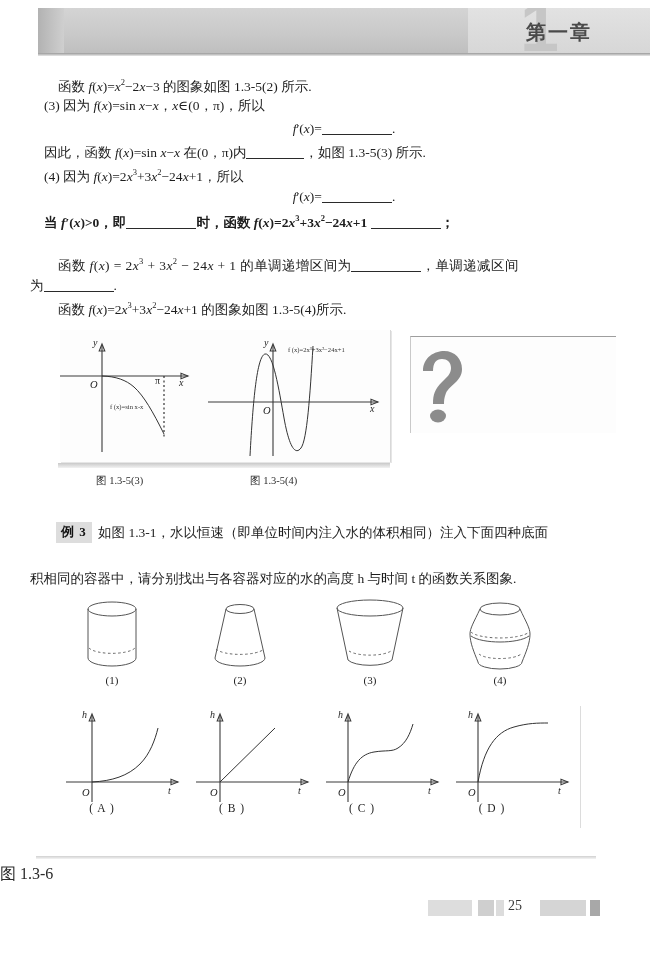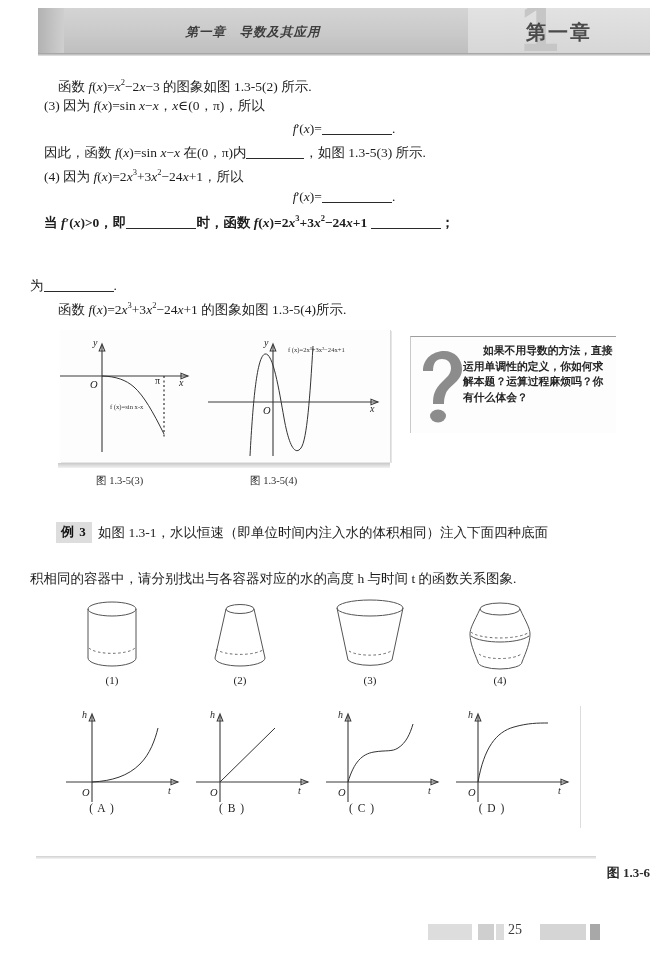--- a/index.html
+++ b/index.html
@@ -120,30 +120,30 @@
   
   .graphs{
     position:absolute;left:60px;top:706px;width:520px;height:122px;
     border-right:1px solid #dcdcdc;
   }
   .glabel{
     position:absolute;font-size:11.5px;color:#1f1f1f;text-align:center;width:60px;
     letter-spacing:1px;
   }
   .fig136{
-    position:absolute;left:0;right:0;top:864px;text-align:right;
-    font-size:13px;color:#2b2b2b;font-weight:bold;
+    position:absolute;left:0;right:0;top:864px;text-align:left;
+    font-size:16px;color:#2b2b2b;
   }
   .divider{
     position:absolute;left:36px;top:856px;width:560px;height:3px;
     background:linear-gradient(180deg,#d0d0d0,#f4f4f4);
   }
 
   
-  .footer{position:absolute;left:0;top:924px;width:650px;height:26px;}
+  .footer{position:absolute;left:0;top:900px;width:650px;height:26px;}
   .fblk{position:absolute;top:0;height:16px;background:#c3c3c3;}
   .pnum{
     position:absolute;left:508px;top:-2px;font-size:14px;color:#3a3a3a;
     font-family:"Liberation Serif",serif;
   }
   svg{display:block;overflow:visible;}
   .stroke{fill:none;stroke:#333;stroke-width:1;}
   .axis{fill:none;stroke:#3a3a3a;stroke-width:1.1;}
   .dash{fill:none;stroke:#222;stroke-width:1.1;stroke-dasharray:2 2.5;}
   .vline{fill:none;stroke:#555;stroke-width:1;}
@@ -152,21 +152,20 @@
   .olbl{font-size:10.5px;font-style:italic;font-family:"Liberation Serif",serif;fill:#1f1f1f;}
   .flbl{font-size:6.6px;font-family:"Liberation Serif",serif;fill:#333;}
 </style>
 </head>
 <body>
 
 <div class="page">
 
   <div class="header">
     <div class="hdr-left-shade"></div>
-    <div class="hdr-title">第一章　导数及其应用</div>
     <div class="chap-block">
       <div class="chap-watermark">1</div>
       <div class="chap-label">第一章</div>
     </div>
   </div>
 
   <div class="txt" style="left:58px;top:78px;">
     函数 <i class="m">f</i>(<i class="m">x</i>)=<i class="m">x</i><sup>2</sup>−2<i class="m">x</i>−3 的图象如图 1.3-5(2) 所示.
   </div>
 
@@ -188,20 +187,23 @@
 
   <div class="centered txt" style="top:190px;">
     <i class="m">f</i>′(<i class="m">x</i>)=<span class="blank b-long"></span>.
   </div>
 
   <div class="txt" style="left:44px;top:214px;font-weight:bold;">
     当 <i class="m">f</i>′(<i class="m">x</i>)&gt;0，即<span class="blank b-long"></span>时，函数 <i class="m">f</i>(<i class="m">x</i>)=2<i class="m">x</i><sup>3</sup>+3<i class="m">x</i><sup>2</sup>−24<i class="m">x</i>+1 <span class="blank b-long"></span>；
   </div>
 
 
+  <div class="txt" style="left:58px;top:257px;letter-spacing:.4px;">
+    函数 <i class="m">f</i>(<i class="m">x</i>) = 2<i class="m">x</i><sup>3</sup> + 3<i class="m">x</i><sup>2</sup> − 24<i class="m">x</i> + 1 的单调递增区间为<span class="blank b-long"></span>，单调递减区间
+  </div>
 
   <div class="txt" style="left:30px;top:279px;">
     为<span class="blank b-long"></span>.
   </div>
 
   <div class="txt" style="left:58px;top:301px;">
     函数 <i class="m">f</i>(<i class="m">x</i>)=2<i class="m">x</i><sup>3</sup>+3<i class="m">x</i><sup>2</sup>−24<i class="m">x</i>+1 的图象如图 1.3-5(4)所示.
   </div>
 
   <div class="fig-panel">
@@ -239,21 +241,20 @@
   <div class="cap" style="left:96px;top:474px;">图 1.3-5(3)</div>
   <div class="cap" style="left:250px;top:474px;">图 1.3-5(4)</div>
 
   <div class="qbox">
     <svg class="qmark" viewBox="0 0 46 74">
       <path d="M6 22 C6 8, 18 2, 27 2 C38 2, 45 10, 45 20 C45 32, 33 36, 29 44 C27 49, 27 52, 27 55
                L16 55 C16 45, 18 40, 25 33 C30 28, 34 25, 34 19 C34 13, 30 10, 25 10
                C19 10, 16 14, 16 22 Z" fill="#8c8c8c"></path>
       <ellipse cx="21" cy="67" rx="8" ry="6.5" fill="#8c8c8c"></ellipse>
     </svg>
-    <div class="qtext">如果不用导数的方法，直接运用单调性的定义，你如何求解本题？运算过程麻烦吗？你有什么体会？</div>
   </div>
 
   <div class="ex-tag">例 3</div>
   <div class="txt" style="left:98px;top:526px;">如图 1.3-1，水以恒速（即单位时间内注入水的体积相同）注入下面四种底面</div>
   <div class="txt" style="left:30px;top:572px;">积相同的容器中，请分别找出与各容器对应的水的高度 h 与时间 t 的函数关系图象.</div>
 
   <div class="vessels">
     <svg width="510" height="100" viewBox="0 0 510 100">
 
       <g>

